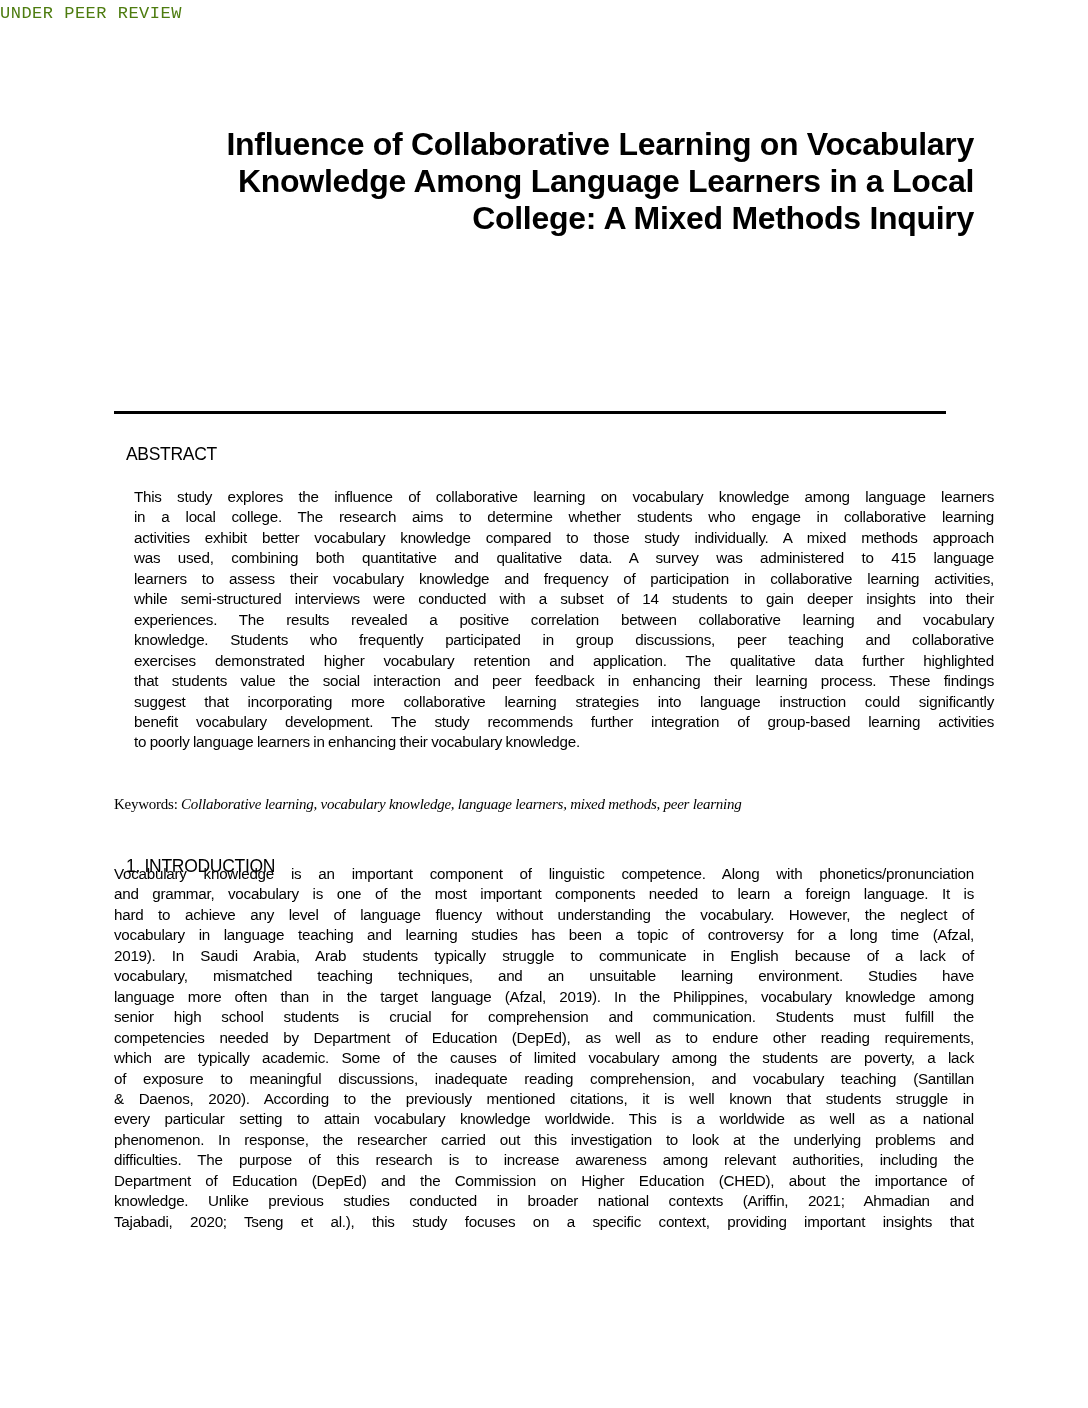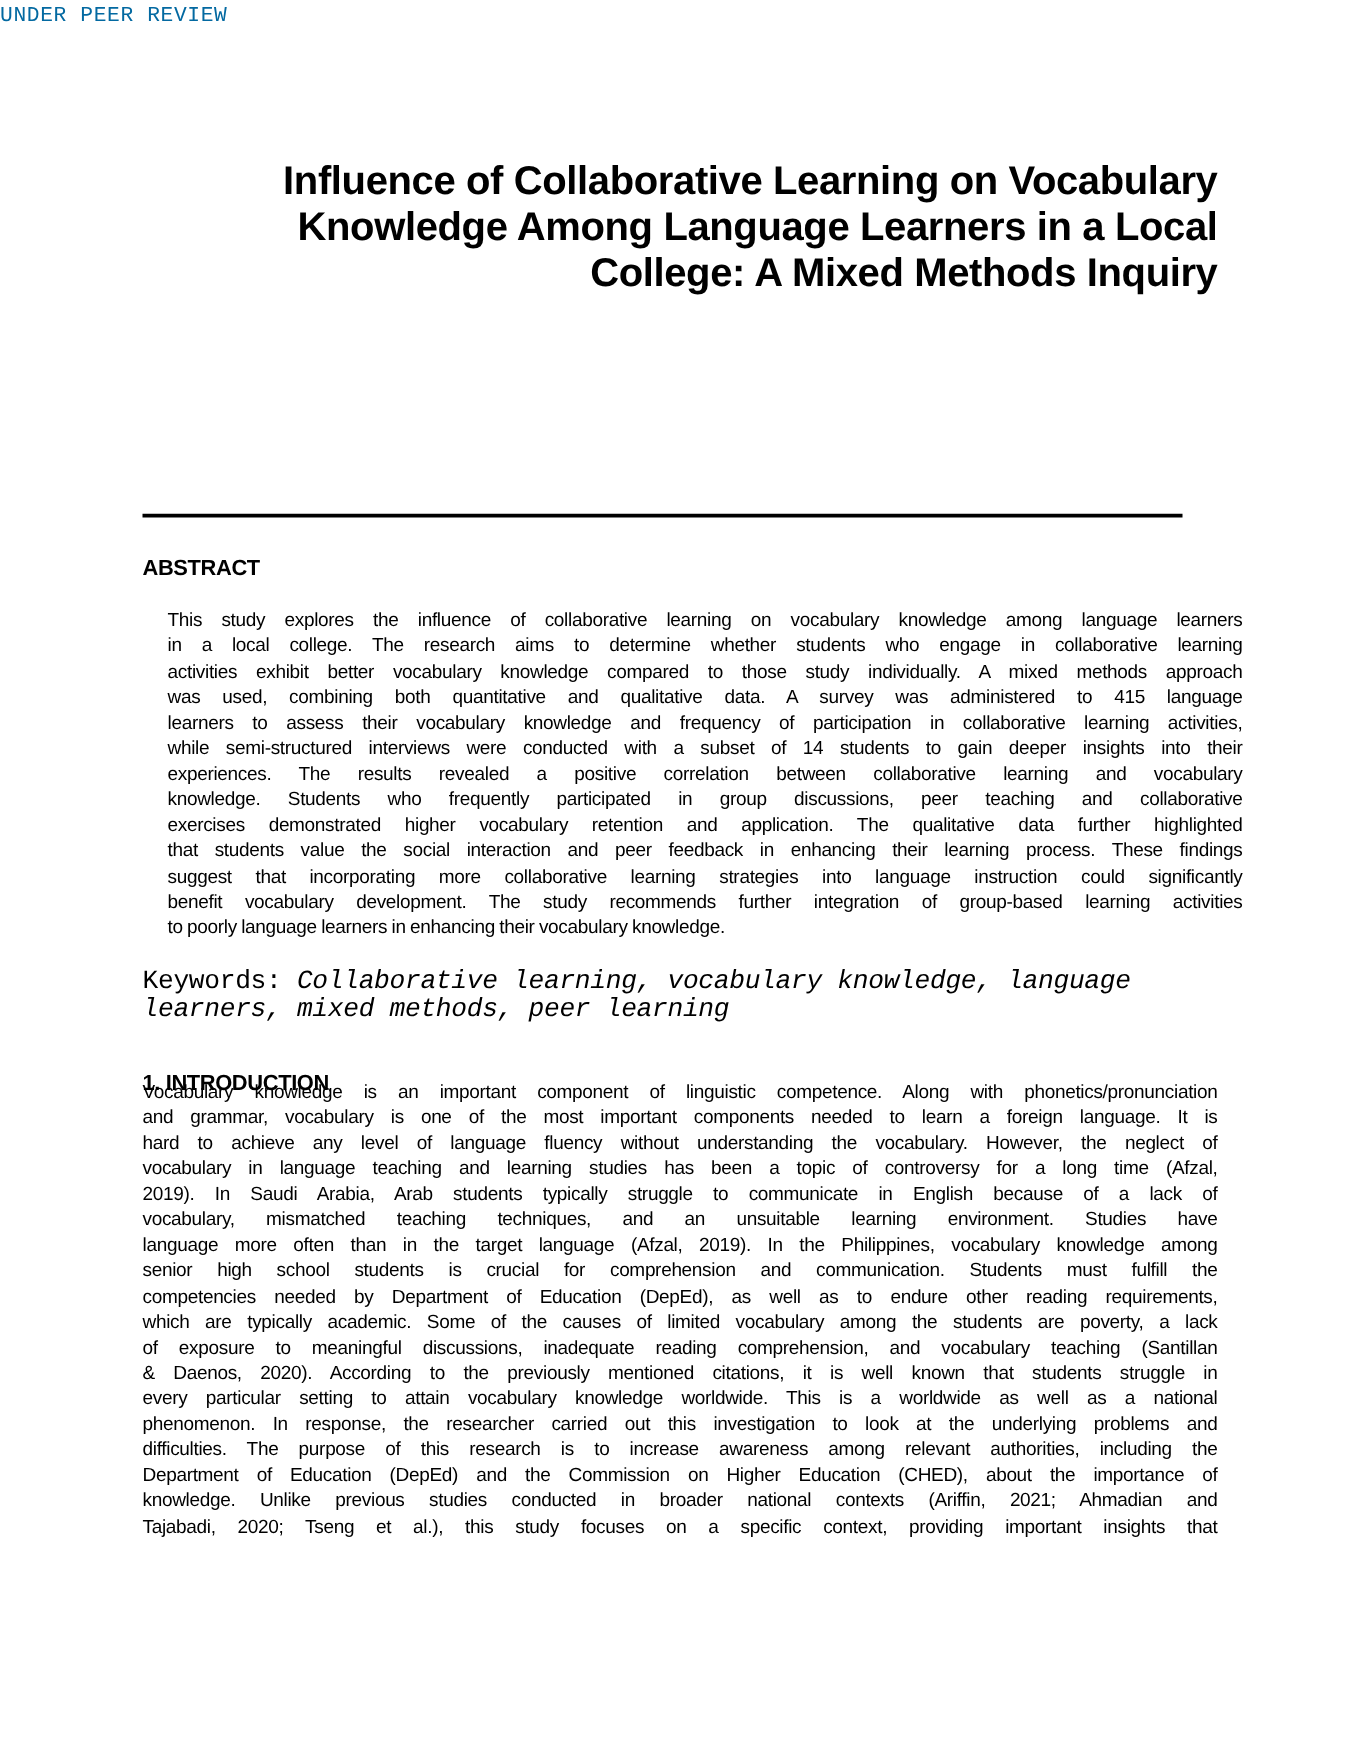--- a/index.html
+++ b/index.html
@@ -1,42 +1,42 @@
 <!DOCTYPE html>
 <html><head>
 <meta charset="utf-8">
 <style>
   html, body { margin: 0; padding: 0; background: #ffffff; }
   body { width: 1088px; height: 1408px; position: relative; overflow: hidden; color: #000; }
   .watermark {
     position: absolute; left: 0; top: 4px;
-    font-family: "Liberation Mono", monospace; font-size: 17px; letter-spacing: 0.5px; color: #0369a1;
+    font-family: "Liberation Mono", monospace; font-size: 17px; letter-spacing: 0.5px; color: #4d7c0f;
   }
   .title {
     position: absolute; left: 200px; top: 126px; width: 774px;
     text-align: right; font-family: "Liberation Sans", sans-serif; font-weight: bold;
     font-size: 32px; line-height: 37px; letter-spacing: -0.3px;
   }
   .rule {
     position: absolute; left: 114px; top: 411px; width: 832px; height: 3px; background: #000;
   }
   .heading {
-    position: absolute; left: 114px; font-family: "Liberation Sans", sans-serif; font-weight: bold;
+    position: absolute; left: 126px; font-family: "Liberation Sans", sans-serif; font-weight: normal;
     font-size: 17.5px; letter-spacing: -0.3px;
   }
   .para {
     position: absolute; left: 114px; width: 860px;
     font-family: "Liberation Sans", sans-serif; font-size: 15.2px; line-height: 20.45px;
     text-align: justify; letter-spacing: -0.25px; word-spacing: -0.5px;
   }
   .para .line { display: block; text-align: justify; text-align-last: justify; white-space: nowrap; }
   .para .line.last { text-align-last: left; }
   .keywords {
-    position: absolute; left: 114px; top: 774px; width: 870px;
-    font-family: Liberation Mono, monospace; font-size: 21px; letter-spacing: -0.25px;
+    position: absolute; left: 114px; top: 796px; width: 870px;
+    font-family: Liberation Serif, serif; font-size: 15px; letter-spacing: -0.25px;
   }
   .keywords i { font-style: italic; }
 </style>
 </head>
 <body>
 
 <div class="watermark">UNDER PEER REVIEW</div>
 
 <div class="title">
   <div>Influence of Collaborative Learning on Vocabulary</div>

